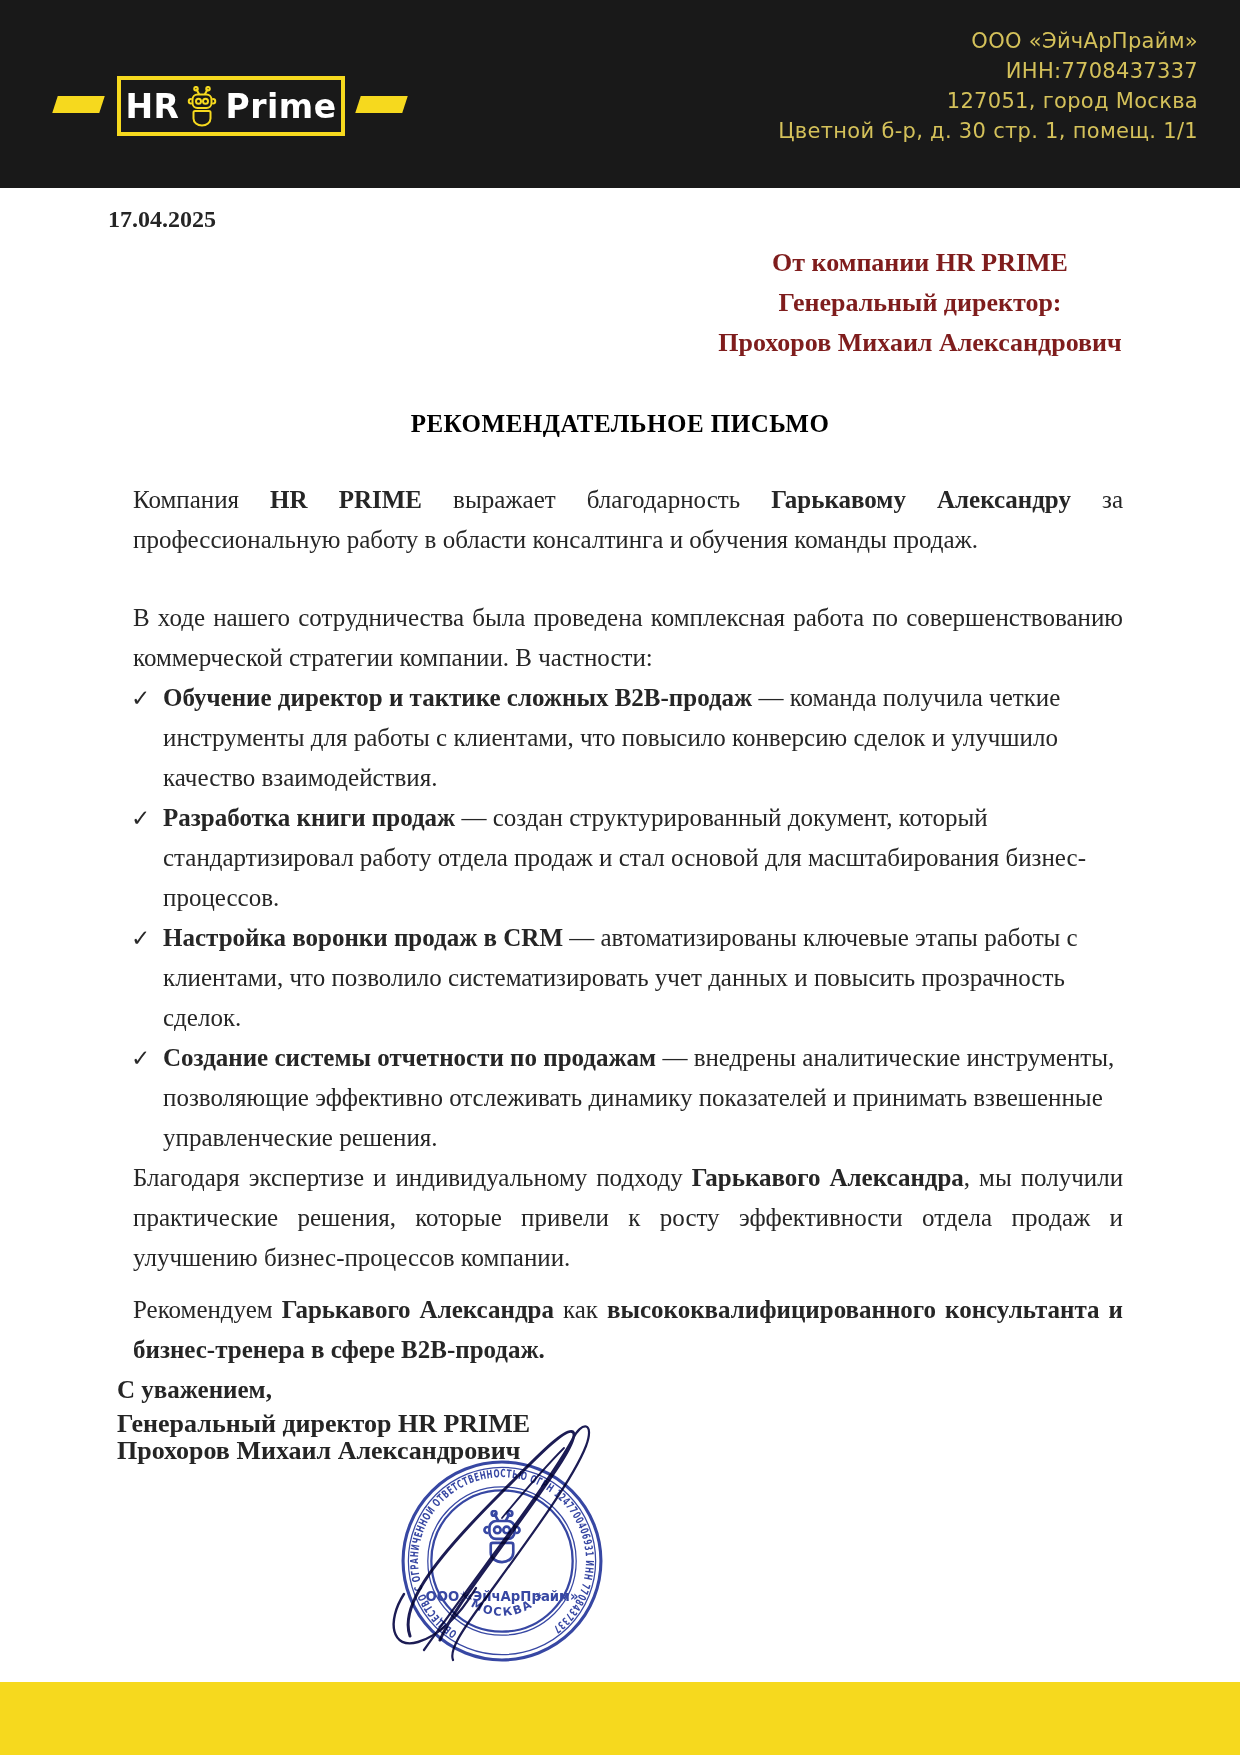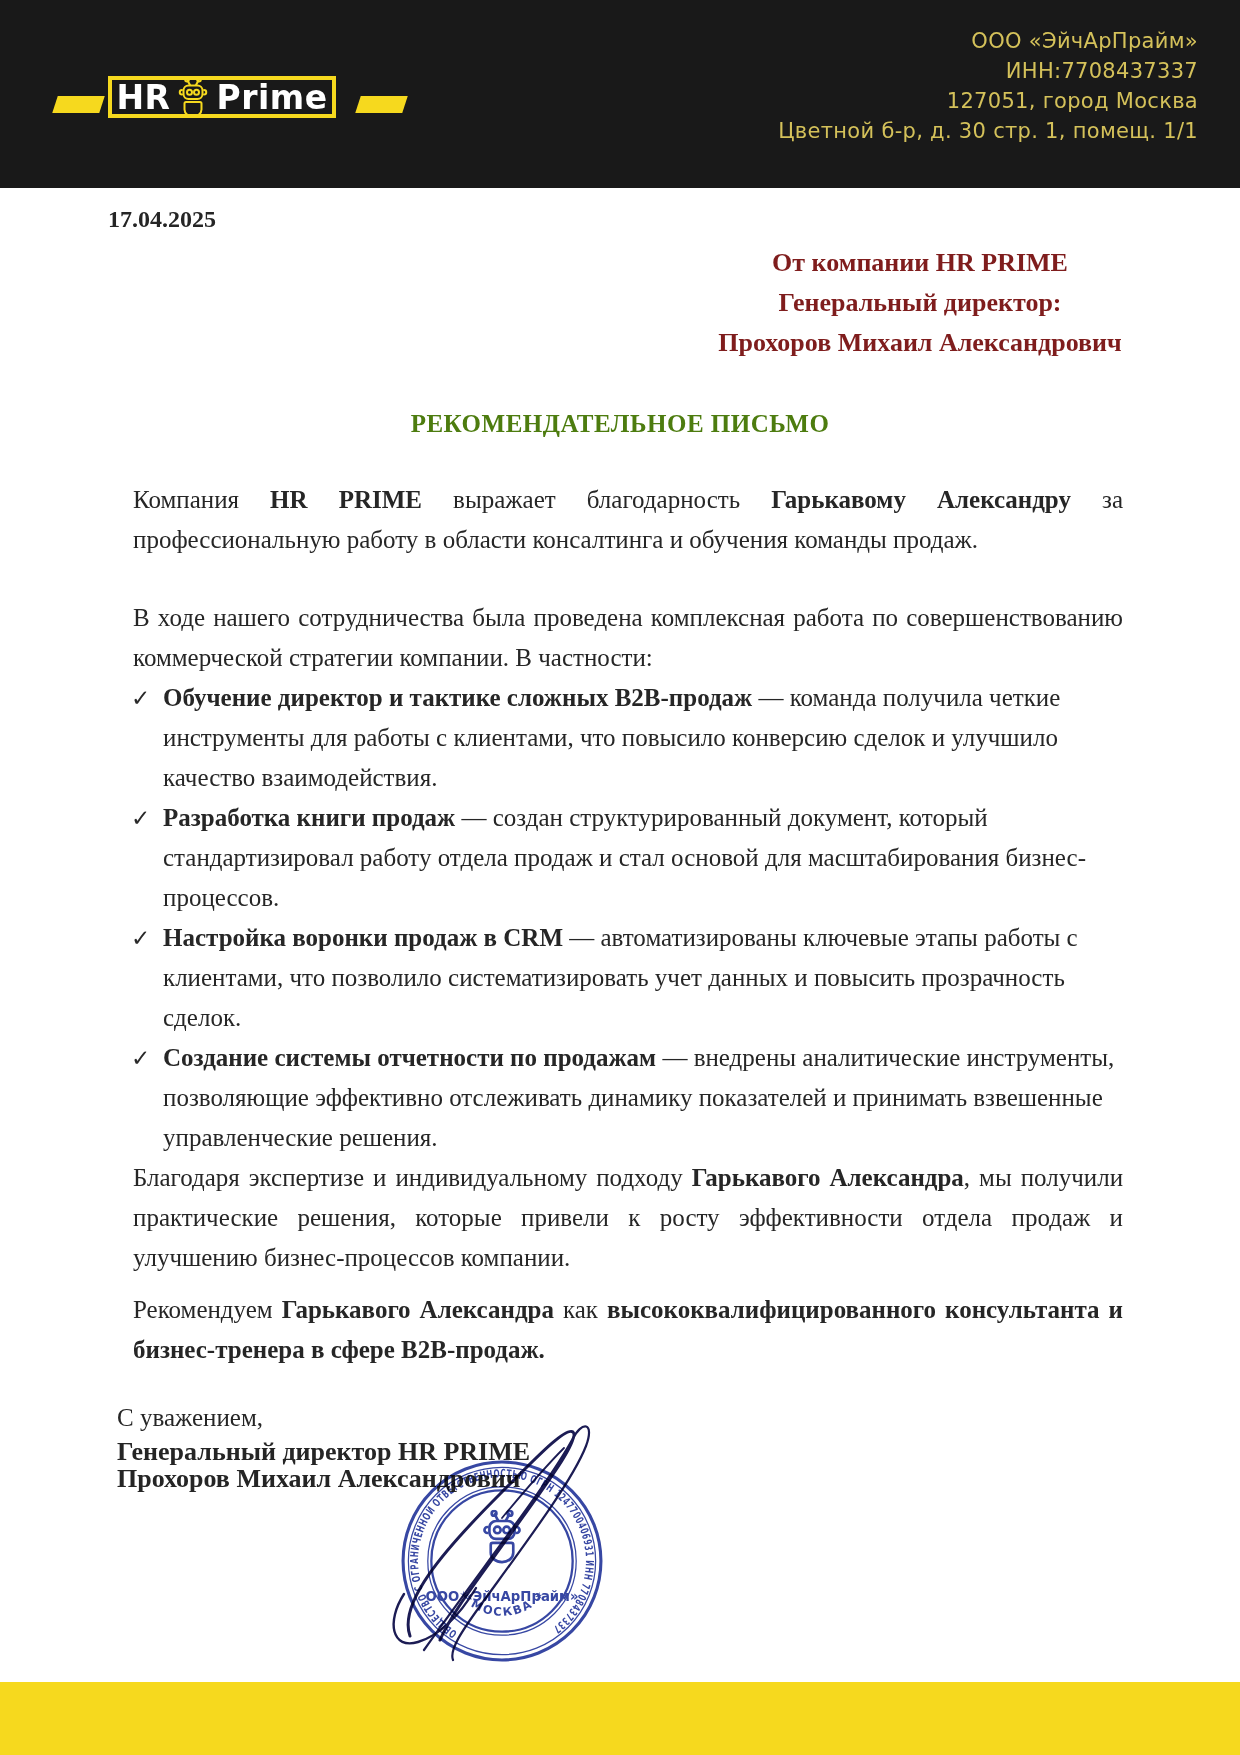--- a/index.html
+++ b/index.html
@@ -5,21 +5,21 @@
   * { margin:0; padding:0; box-sizing:border-box; }
   html,body { background:#e8e8e8; }
   .page {
     position:relative; width:1240px; height:1755px; margin:0 auto;
     background:#ffffff; overflow:hidden;
     font-family:"Liberation Serif", serif; color:#222;
   }
   
   .header { position:absolute; left:0; top:0; width:1240px; height:188px; background:#191919; }
   .logo-box {
-    position:absolute; left:108px; top:76px; width:228px; height:42px;
+    position:absolute; left:117px; top:76px; width:228px; height:60px;
     border:4px solid #f6d91e; display:flex; align-items:center; justify-content:center; gap:7px;
   }
   .logo-word {
     font-family:"DejaVu Sans", sans-serif; font-weight:bold; font-size:33px;
     color:#ffffff; letter-spacing:0.5px; line-height:1;
   }
   .logo-robot { width:32px; height:42px; color:#f6d91e; margin-top:2px; }
   .logo-dash {
     position:absolute; top:96px; width:47px; height:17px; background:#f6d91e;
     transform:skewX(-18deg);
@@ -31,28 +31,28 @@
     color:#d4c15a; font-weight:400; letter-spacing:0.3px;
   }
   
   .date { position:absolute; left:108px; top:206px; font-size:24px; font-weight:bold; color:#252525; }
   .from-block {
     position:absolute; left:660px; top:243px; width:520px; text-align:center;
     font-size:26px; font-weight:bold; line-height:40px; color:#7f1d1d;
   }
   .doc-title {
     position:absolute; left:0; top:410px; width:1240px; text-align:center;
-    font-size:25px; font-weight:bold; letter-spacing:0.5px; color:#4d7c0f;
+    font-size:25px; font-weight:bold; letter-spacing:0.5px; color:#000000;
   }
   
   .body { position:absolute; left:117px; top:480px; width:1006px; font-size:25px; line-height:40px; color:#262626; }
   .body p.just { text-align:justify;margin-left:16px; }
   .p2 { margin-top:38px; }
   .p4 { margin-top:12px; }
-  .closing { margin-top:28px; font-weight:normal; }
+  .closing { font-weight:bold; }
   .bullets { list-style:none; }
   .bullets li { position:relative; padding-left:46px; text-align:left; }
   .bullets .check { position:absolute; left:14px; top:0; font-family:"DejaVu Sans", sans-serif; font-size:23px; color:#2a2a2a; }
   .b { font-weight:bold; }
   .sig-block { font-size:26px; font-weight:bold; line-height:27px; color:#252525; }
   
   .stamp { position:absolute; left:396px; top:1455px; width:212px; height:212px; mix-blend-mode:multiply; opacity:0.96; }
   .signature { position:absolute; left:352px; top:1398px; width:266px; height:272px; mix-blend-mode:multiply; }
   
   .footer { position:absolute; left:0; top:1682px; width:1240px; height:73px; background:#f6d91e; }

